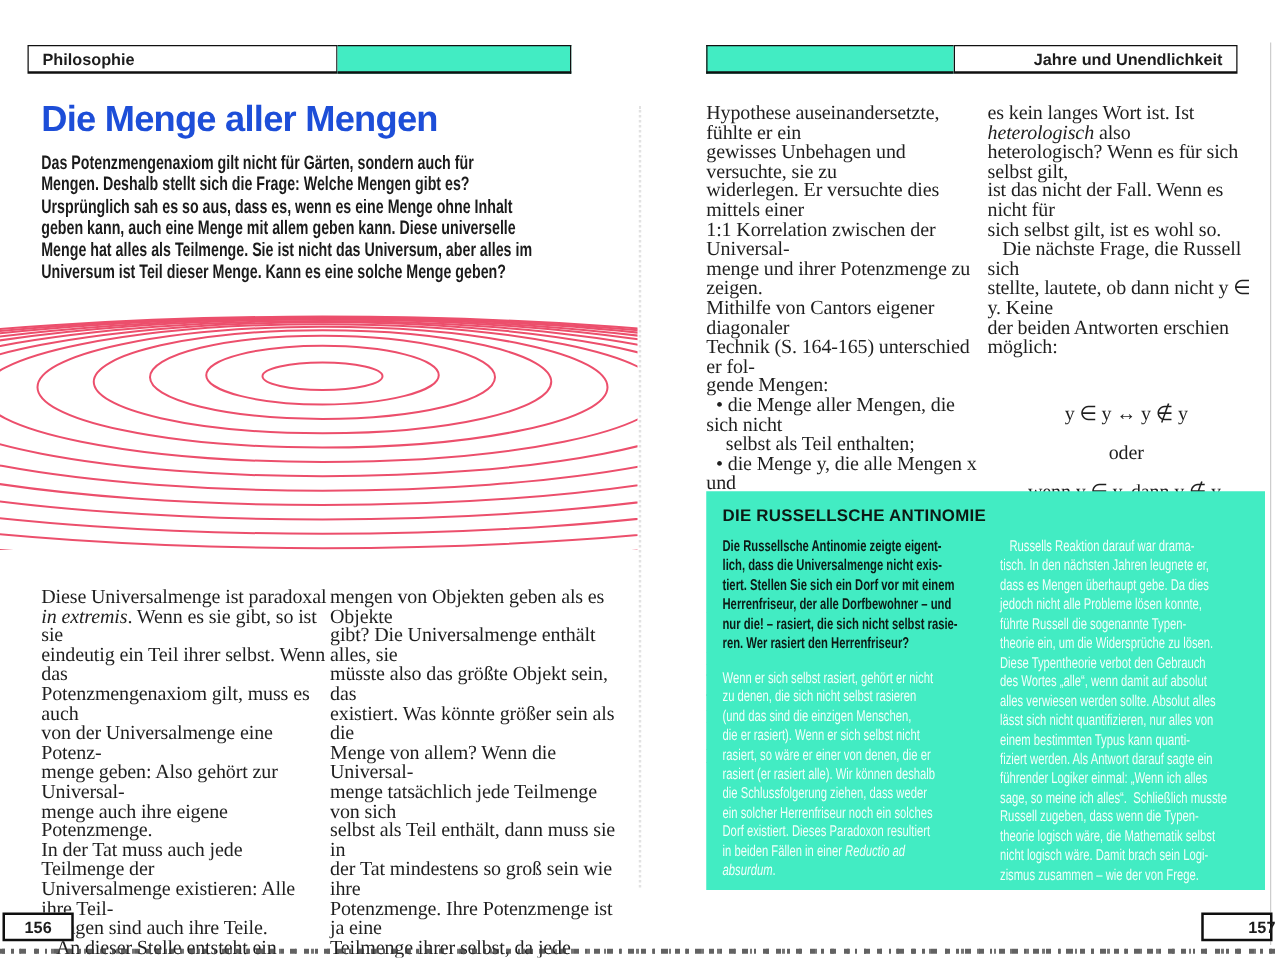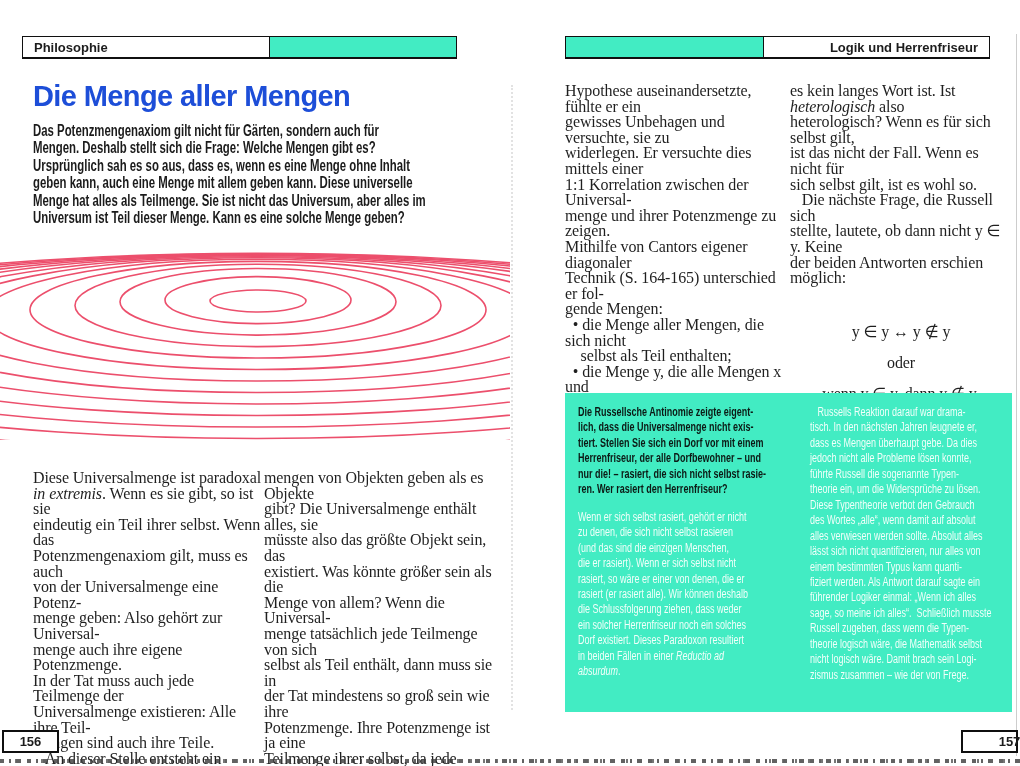--- a/index.html
+++ b/index.html
@@ -23,21 +23,21 @@
 
   
   .serif{font-family:Liberation Serif, serif;color:#1f1f1f;
          font-size:16px;line-height:15.6px;letter-spacing:-0.1px;}
   .cols{display:flex;}
   .formula{text-align:center;margin-top:38px;line-height:15.6px;}
 
   
   .infobox{background:#42ecc3;box-sizing:border-box;padding:12px 13px;}
   .ib-head{font-weight:800;font-size:13.5px;letter-spacing:0.2px;color:#0c1a15;margin-bottom:10px;}
-  .ib-cols{display:flex;gap:20px;}
+  .ib-cols{display:flex;gap:10px;}
   .ib-col{overflow:visible;}
   .ib-text{font-size:12.5px;line-height:15.45px;width:294px;transform:scaleX(0.72);transform-origin:0 0;}
   .ib-bold{font-weight:bold;color:#0c1a15;}
   .ib-white{color:#f2fffa;}
   .ib-gap{height:12px;}
 
   
   .pagenum{box-sizing:border-box;width:57px;height:23px;border:2px solid #0f0f0f;background:#fff;
            display:flex;align-items:center;justify-content:center;font-weight:bold;font-size:13px;}
 
@@ -96,32 +96,33 @@
 </div>
 
 <div class="abs gutter" style="left:511px;top:85px;height:625px;"></div>
 <div class="abs page-edge" style="left:1016px;top:34px;height:722px;"></div>
 
 <div class="abs" style="left:514px;top:0;width:506px;height:766px;">
 
   <div class="abs hdr" style="left:51px;top:36px;width:425px;">
     <div class="hdr-box hdr-teal" style="width:198px;border-right:none;"></div>
     <div class="hdr-box hdr-white" style="width:227px;padding-right:11px;display:flex;align-items:center;justify-content:flex-end;">
-      <span>Logik und Herrenfriseur</span>
+      <span>Jahre und Unendlichkeit</span>
     </div>
   </div>
 
   <div class="abs serif" style="left:51px;top:83px;width:224px;">Hypothese auseinandersetzte, fühlte er ein<br>gewisses Unbehagen und versuchte, sie zu<br>widerlegen. Er versuchte dies mittels einer<br>1:1 Korrelation zwischen der Universal-<br>menge und ihrer Potenzmenge zu zeigen.<br>Mithilfe von Cantors eigener diagonaler<br>Technik (S. 164-165) unterschied er fol-<br>gende Mengen:<br>&nbsp;&nbsp;• die Menge aller Mengen, die sich nicht<br>&nbsp;&nbsp;&nbsp;&nbsp;selbst als Teil enthalten;<br>&nbsp;&nbsp;• die Menge y, die alle Mengen x und<br>&nbsp;&nbsp;&nbsp;&nbsp;nur diese enthält, sodass x ∉ x;<br>&nbsp;&nbsp;• die Menge y, sodass &nbsp;∈ y ↔ x ∉ x.<br><br>&nbsp;&nbsp;&nbsp;Dies ist vergleichbar mit Grellings<br>Paradoxon über das Adjektiv <i>heterologisch</i>.<br>Ein Wort ist heterologisch, wenn und nur<br>wenn es nicht für sich selbst gilt. Das Wort<br>„lang“ ist zum Beispiel heterologisch, weil</div>
 
   <div class="abs" style="left:276px;top:83px;width:222px;">
     <div class="serif">es kein langes Wort ist. Ist <i>heterologisch</i> also<br>heterologisch? Wenn es für sich selbst gilt,<br>ist das nicht der Fall. Wenn es nicht für<br>sich selbst gilt, ist es wohl so.<br>&nbsp;&nbsp;&nbsp;Die nächste Frage, die Russell sich<br>stellte, lautete, ob dann nicht y ∈ y. Keine<br>der beiden Antworten erschien möglich:</div>
     <div class="serif formula">y ∈ y ↔ y ∉ y<br><br>oder<br><br>wenn y ∈ y, dann y ∉ y.<br>und wenn y ∉ y, dann y ∈ y.</div>
   </div>
 
   <div class="abs infobox" style="left:51px;top:393px;width:447px;height:319px;">
+    <div class="ib-head">DIE RUSSELLSCHE ANTINOMIE</div>
     <div class="ib-cols">
       <div class="ib-col" style="width:212px;">
         <div class="ib-text ib-bold">Die Russellsche Antinomie zeigte eigent-<br>lich, dass die Universalmenge nicht exis-<br>tiert. Stellen Sie sich ein Dorf vor mit einem<br>Herrenfriseur, der alle Dorfbewohner – und<br>nur die! – rasiert, die sich nicht selbst rasie-<br>ren. Wer rasiert den Herrenfriseur?</div>
         <div class="ib-gap"></div>
         <div class="ib-text ib-white">Wenn er sich selbst rasiert, gehört er nicht<br>zu denen, die sich nicht selbst rasieren<br>(und das sind die einzigen Menschen,<br>die er rasiert). Wenn er sich selbst nicht<br>rasiert, so wäre er einer von denen, die er<br>rasiert (er rasiert alle). Wir können deshalb<br>die Schlussfolgerung ziehen, dass weder<br>ein solcher Herrenfriseur noch ein solches<br>Dorf existiert. Dieses Paradoxon resultiert<br>in beiden Fällen in einer <i>Reductio ad</i><br><i>absurdum</i>.</div>
       </div>
       <div class="ib-col" style="width:209px;">
         <div class="ib-text ib-white">&nbsp;&nbsp;&nbsp;Russells Reaktion darauf war drama-<br>tisch. In den nächsten Jahren leugnete er,<br>dass es Mengen überhaupt gebe. Da dies<br>jedoch nicht alle Probleme lösen konnte,<br>führte Russell die sogenannte Typen-<br>theorie ein, um die Widersprüche zu lösen.<br>Diese Typentheorie verbot den Gebrauch<br>des Wortes „alle“, wenn damit auf absolut<br>alles verwiesen werden sollte. Absolut alles<br>lässt sich nicht quantifizieren, nur alles von<br>einem bestimmten Typus kann quanti-<br>fiziert werden. Als Antwort darauf sagte ein<br>führender Logiker einmal: „Wenn ich alles<br>sage, so meine ich alles“.&nbsp; Schließlich musste<br>Russell zugeben, dass wenn die Typen-<br>theorie logisch wäre, die Mathematik selbst<br>nicht logisch wäre. Damit brach sein Logi-<br>zismus zusammen – wie der von Frege.</div>
       </div>
     </div>

